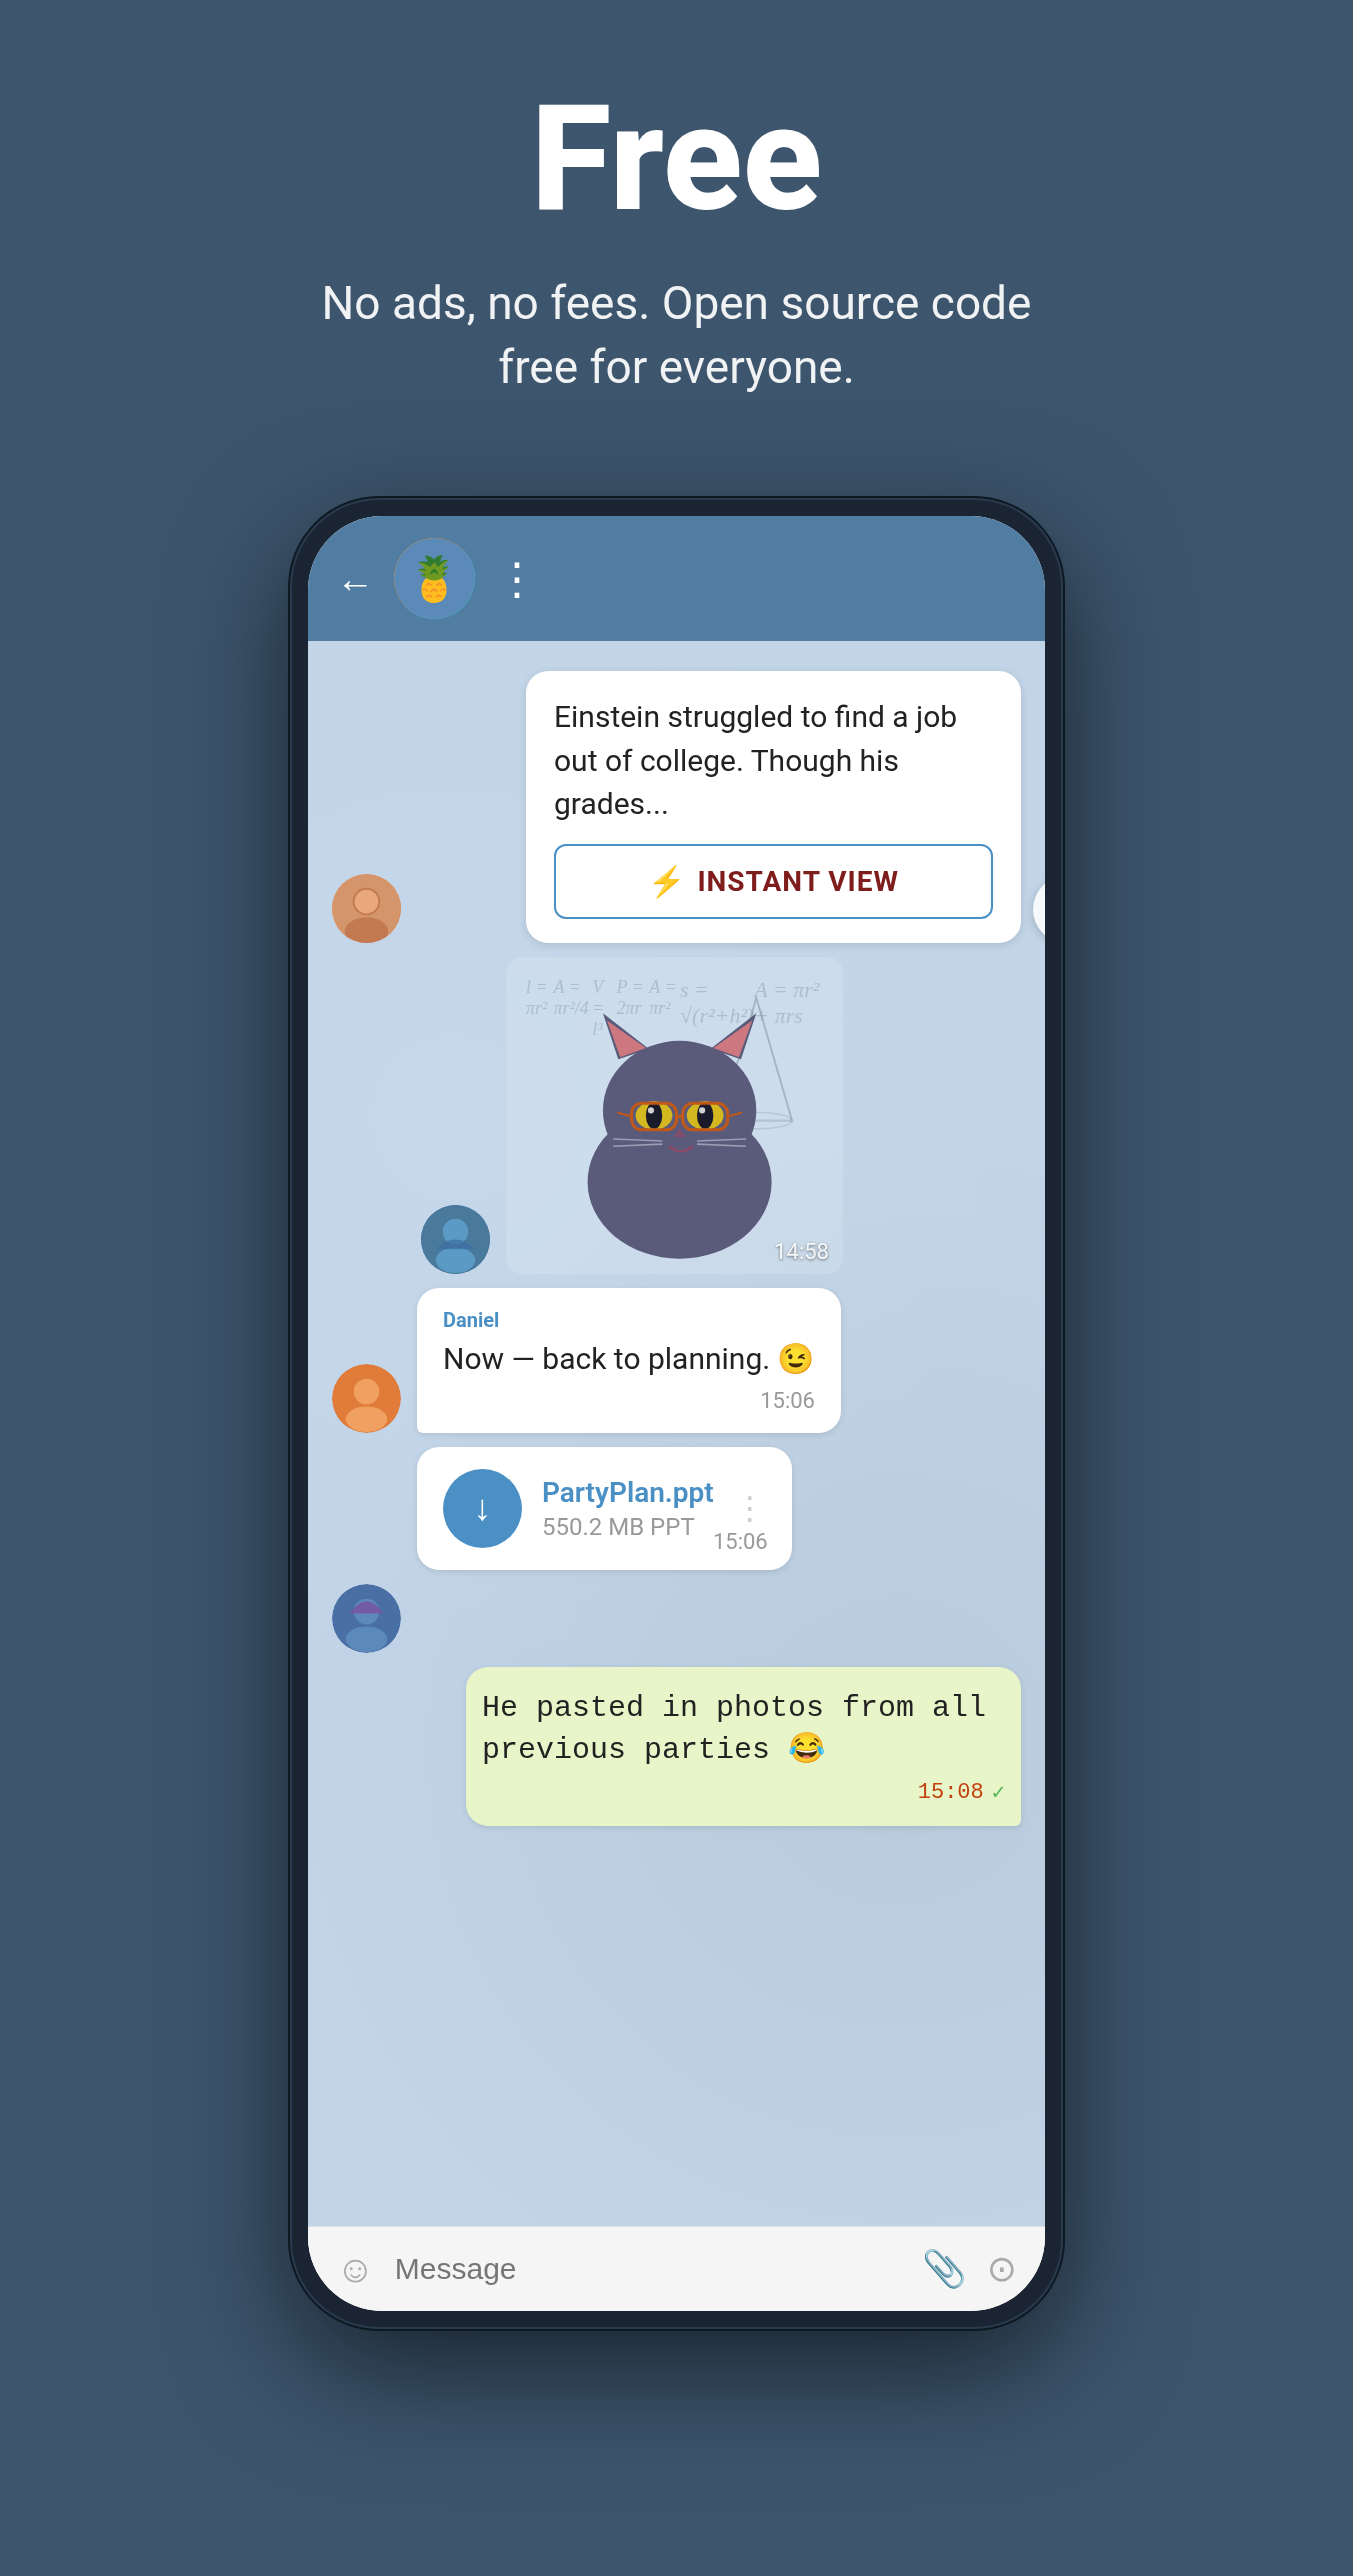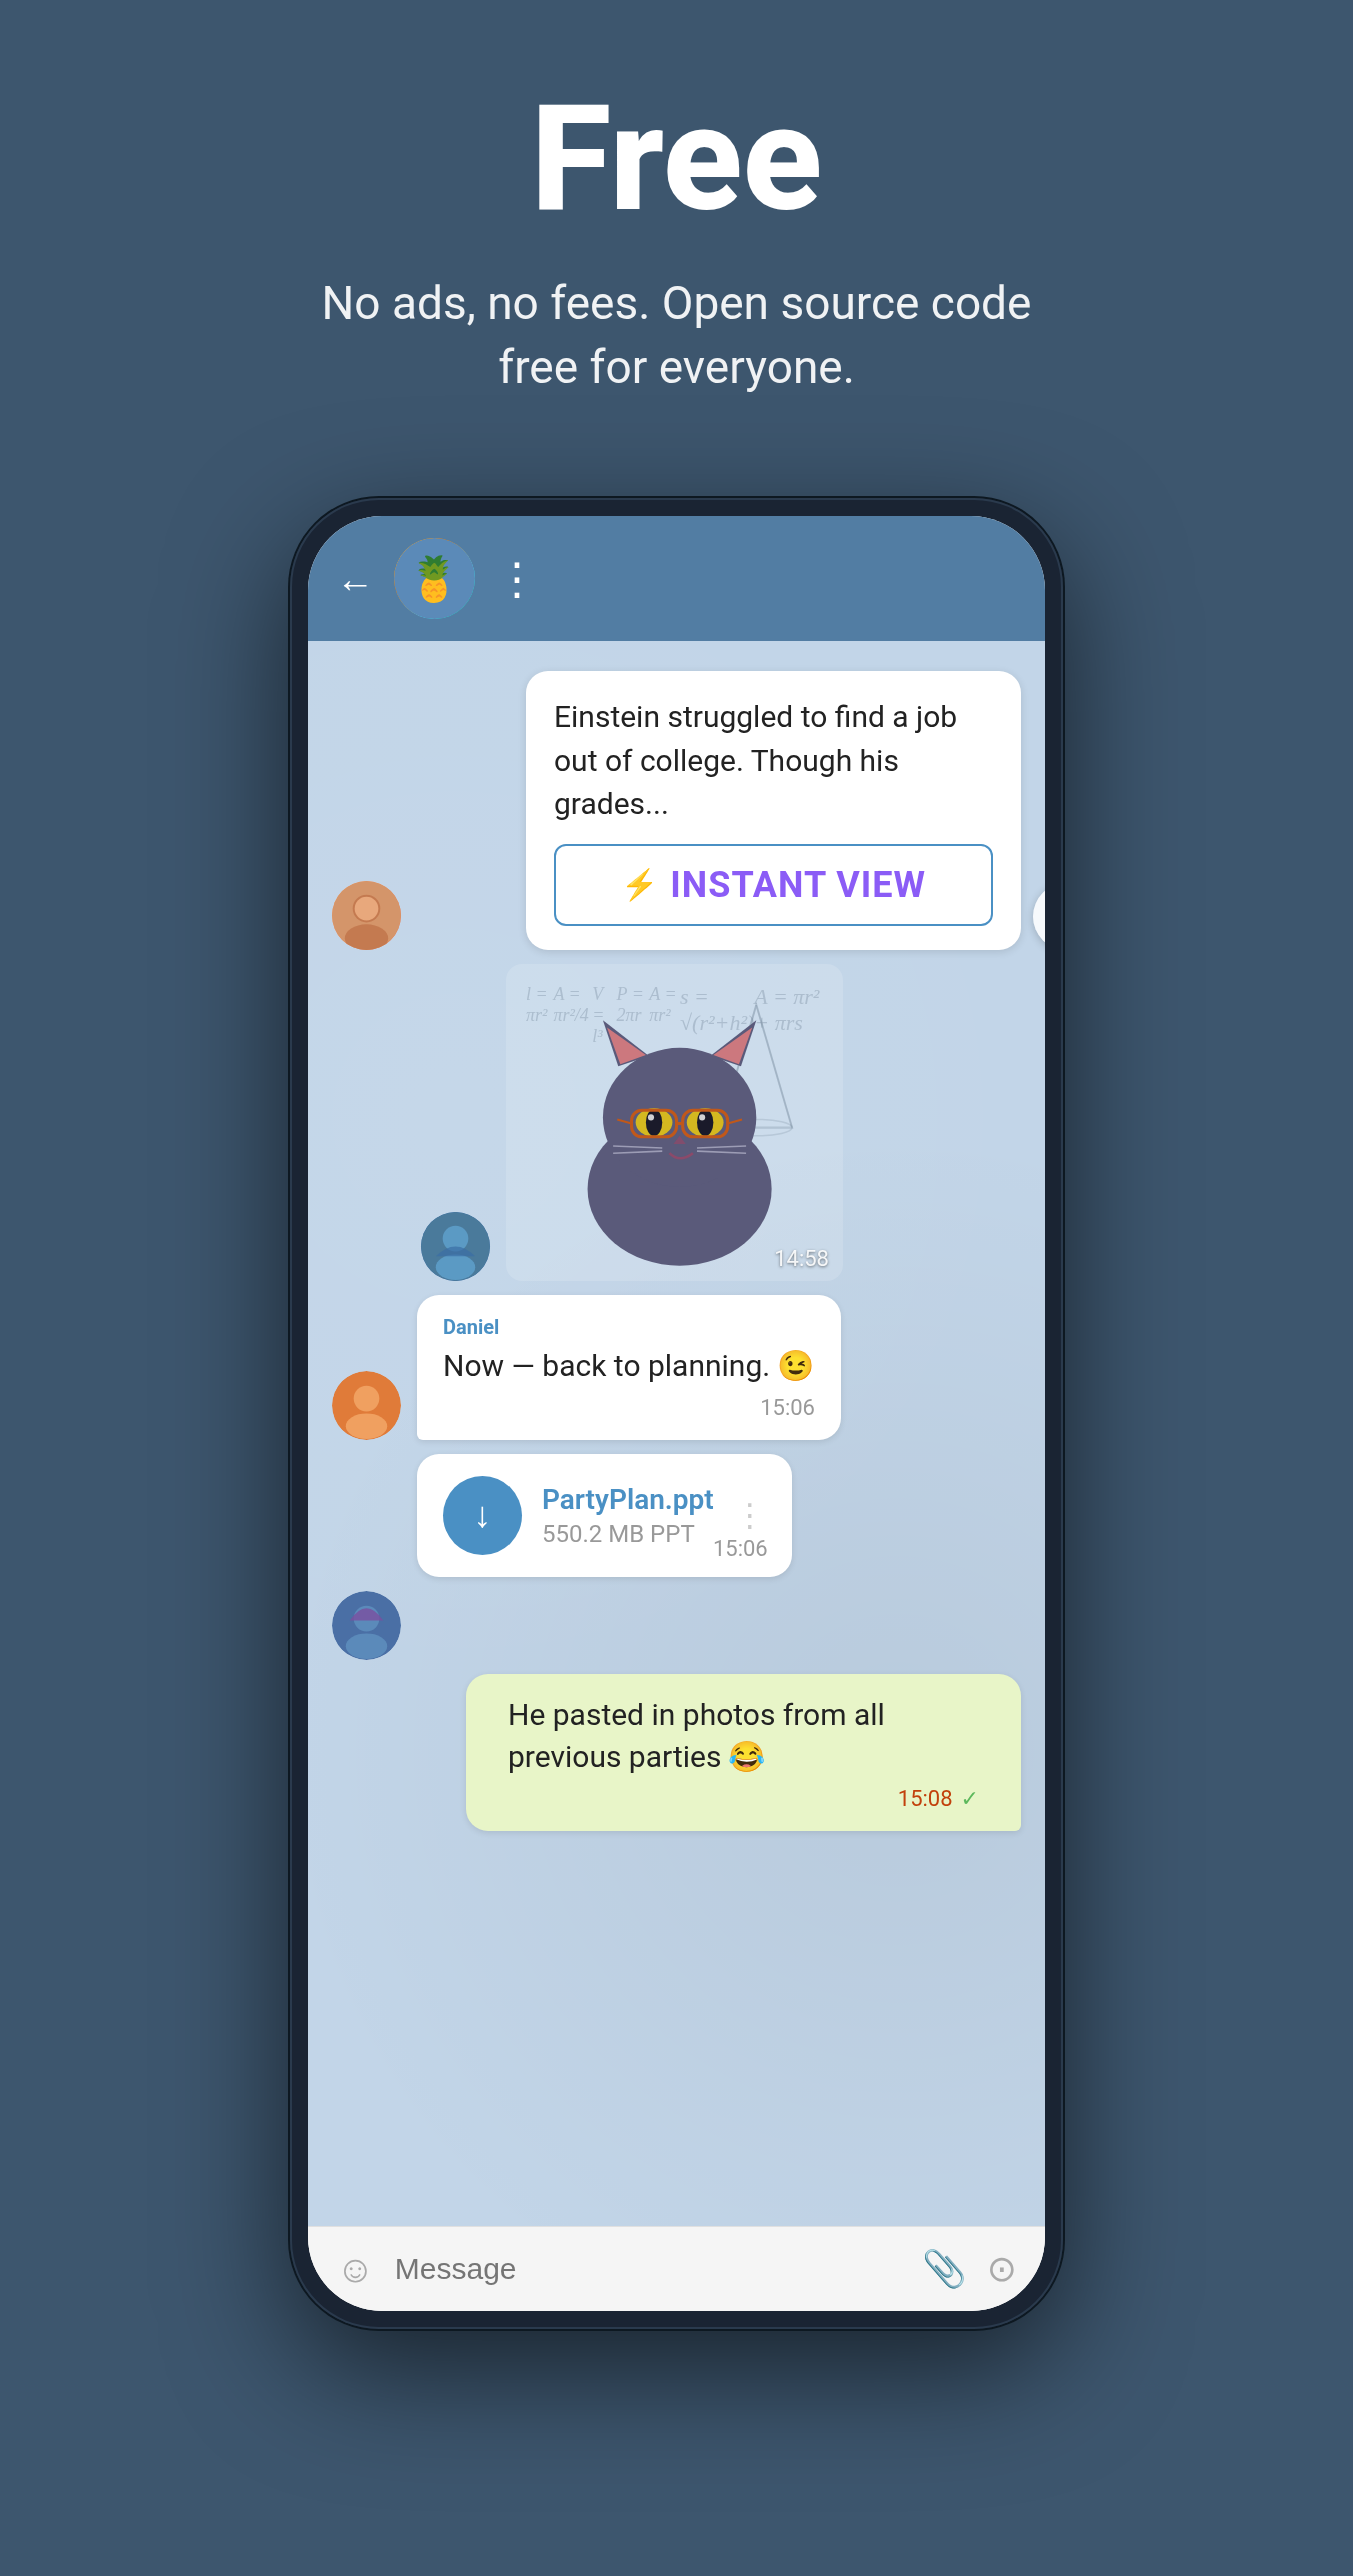--- a/index.html
+++ b/index.html
@@ -154,22 +154,22 @@
       border-radius: 12px;
       padding: 18px 28px;
       display: flex;
       align-items: center;
       justify-content: center;
       gap: 12px;
       cursor: pointer;
     }
 
     .instant-view-btn-text {
-      color: #8b5cf6;
-      font-size: 36px;
+      color: #7f1d1d;
+      font-size: 28px;
       font-weight: 700;
       letter-spacing: 1px;
     }
 
     .lightning {
       color: #4a90c4;
       font-size: 30px;
     }
 
     .share-btn {
@@ -336,23 +336,24 @@
     .file-menu {
       color: #ccc;
       font-size: 32px;
       cursor: pointer;
     }
 
     
     .bubble-green {
       background: #e8f5c8;
       border-radius: 22px 22px 6px 22px;
-      padding: 20px 42px;
+      padding: 20px 16px;
       max-width: 555px;
       box-shadow: 0 2px 6px rgba(0,0,0,0.1);
+      font-family: Liberation Mono, monospace;
     }
 
     
     .input-bar {
       background: #f5f5f5;
       padding: 20px 28px;
       display: flex;
       align-items: center;
       gap: 20px;
       border-top: 1px solid #e0e0e0;

